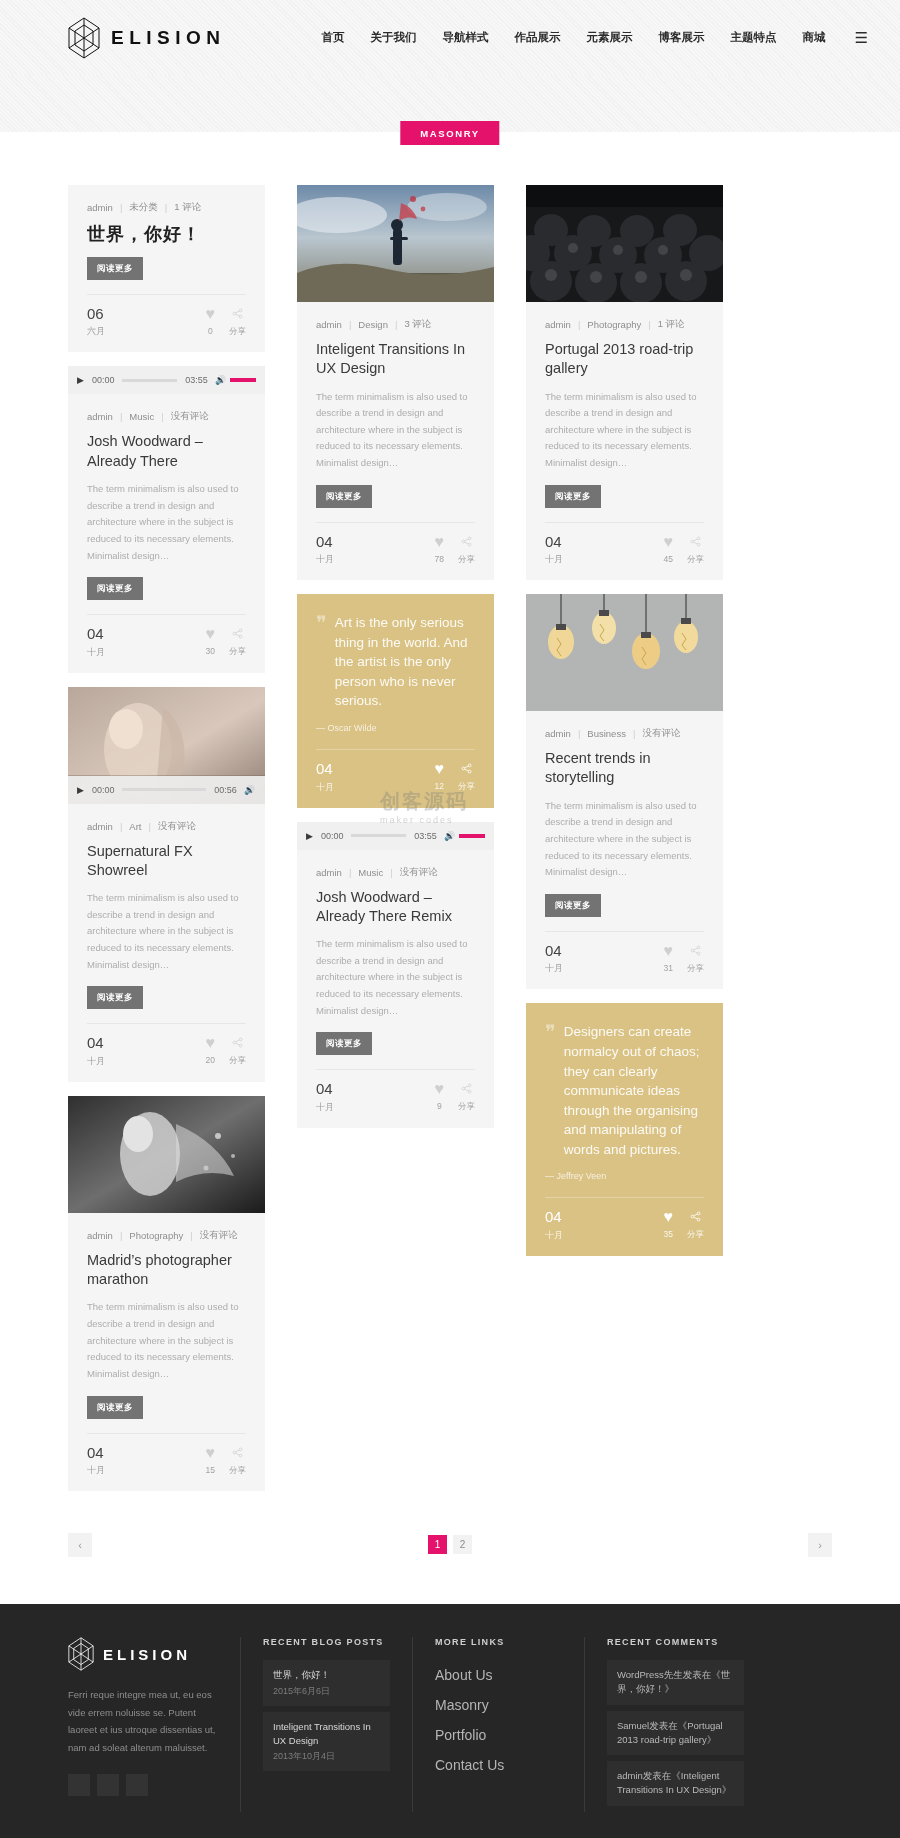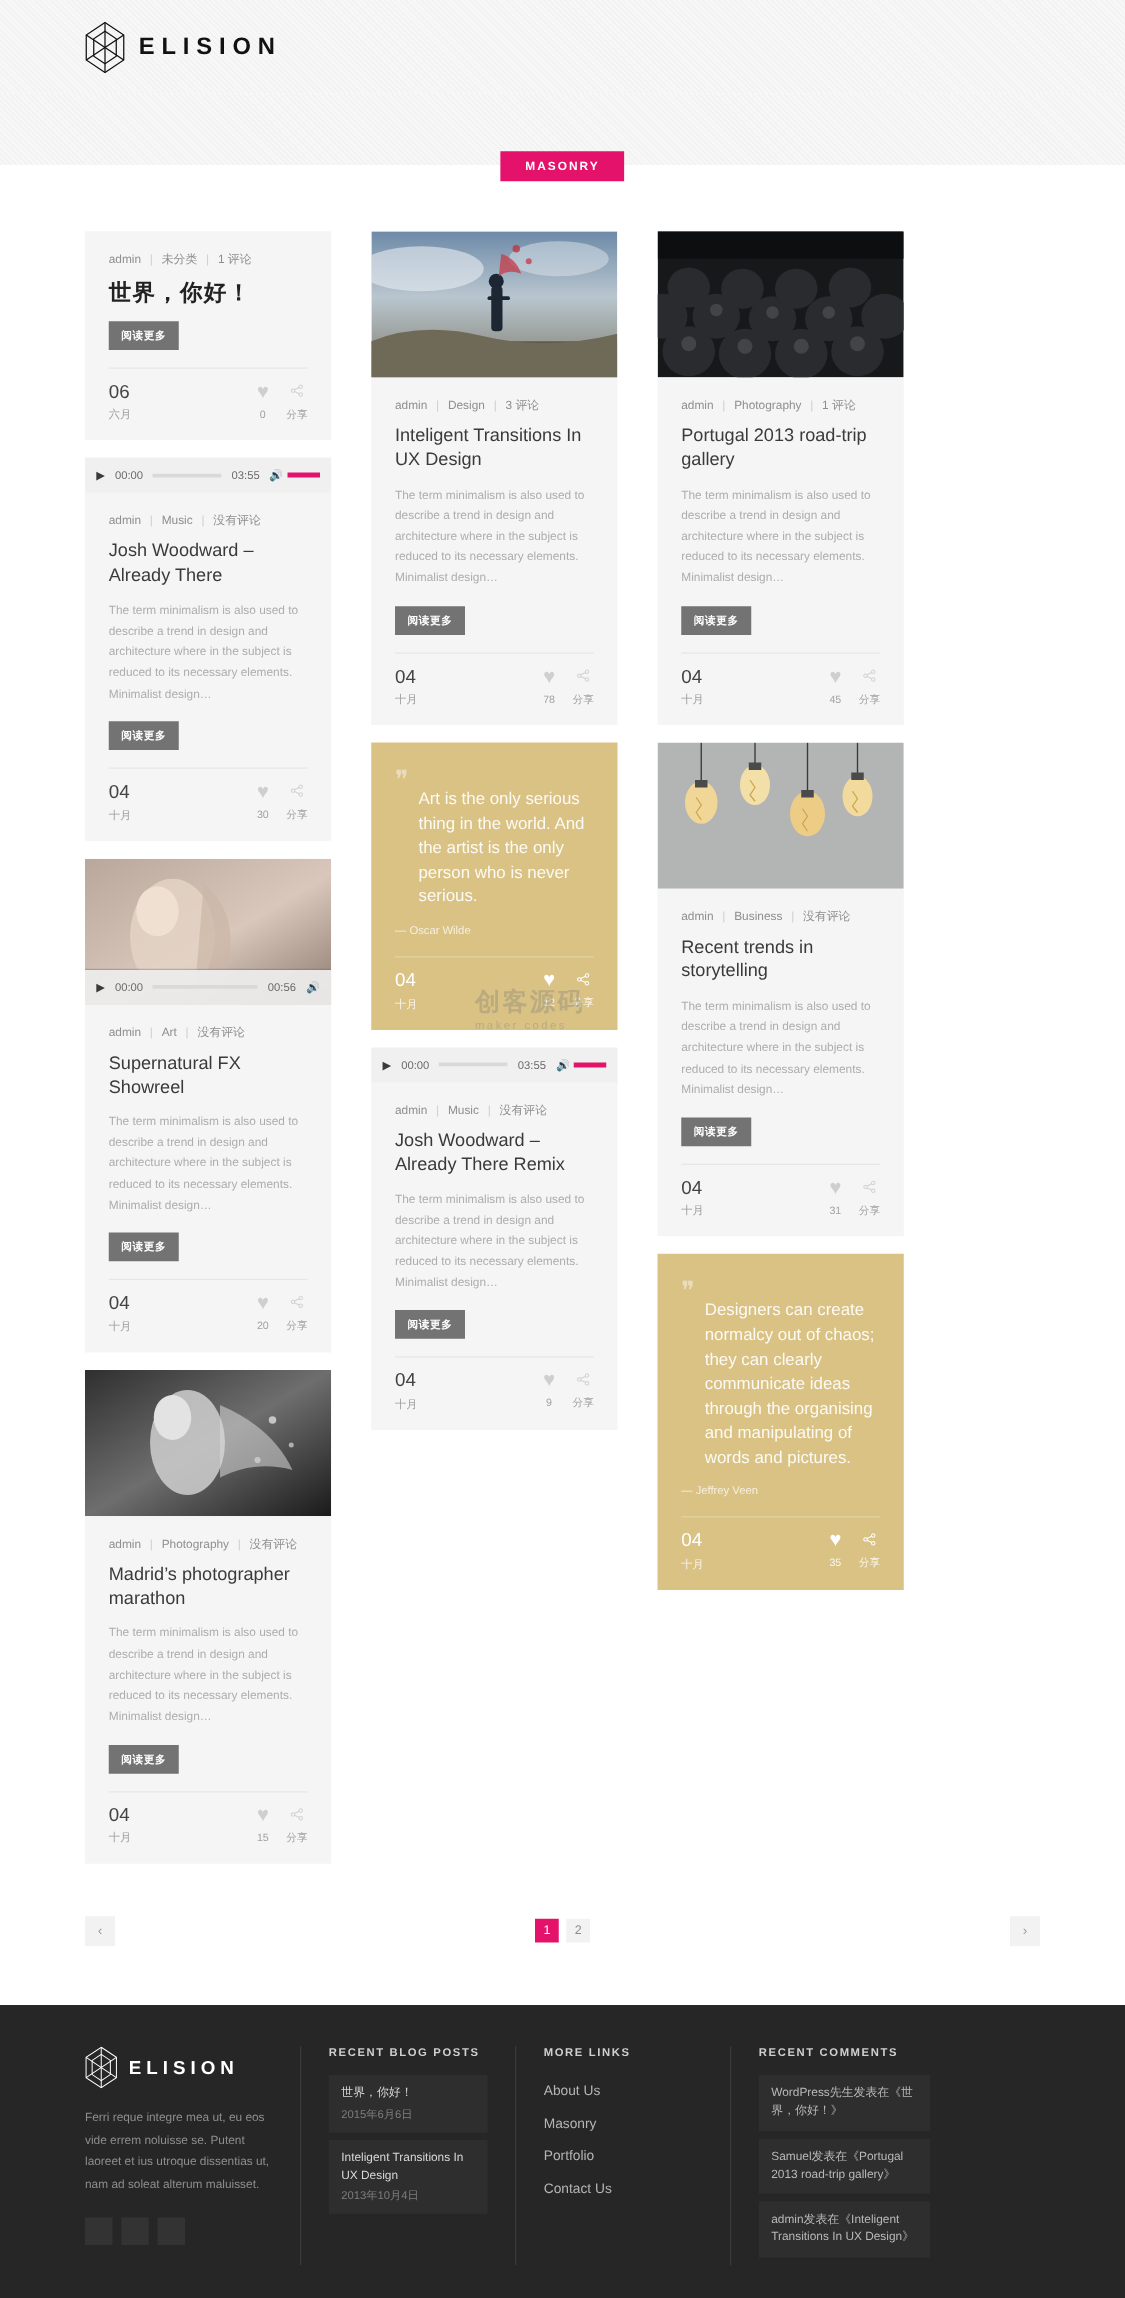--- a/index.html
+++ b/index.html
@@ -107,21 +107,21 @@
   .pl-play { font-size: 9px; color: #3a3a3a; }
   .pl-bar { flex: 1; height: 3px; background: #d9d9d9; position: relative; }
   .pl-vol { display: flex; align-items: center; gap: 3px; }
   .pl-volbar { width: 26px; height: 4px; background: #e5126b; }
   .pl-time { font-variant-numeric: tabular-nums; }
 
   
   .quote-card { background: #d9c283; width: 197px; color: #fff; }
   .quote-body { padding: 19px 19px 0; display: flex; gap: 8px; }
   .q-mark { font-size: 20px; line-height: 1; color: rgba(255,255,255,.45); font-family: "DejaVu Serif", serif; }
-  .q-text { font-size: 13.5px; line-height: 1.45; color: rgba(255,255,255,.92); font-weight: 300; margin-top: 16px; }
+  .q-text { font-size: 13.5px; line-height: 1.45; color: rgba(255,255,255,.92); font-weight: 300; }
   .q-author { font-size: 9px; color: rgba(255,255,255,.75); margin: 12px 19px 0; }
   .quote-foot {
     margin: 16px 19px 0; padding: 11px 0 14px;
     border-top: 1px solid rgba(255,255,255,.28);
     display: flex; align-items: flex-start; justify-content: space-between;
   }
   .quote-foot .date-num { color: #fff; }
   .quote-foot .date-mon { color: rgba(255,255,255,.8); }
   .quote-foot .fr-ico { color: #fff; }
   .quote-foot .fr-lbl { color: rgba(255,255,255,.85); }
@@ -159,21 +159,21 @@
   }
   .f-col { width: 150px; border-left: 1px solid #3a3a3a; padding-left: 22px; }
   .f-col.wide { width: 160px; }
   .f-title {
     font-size: 9px; letter-spacing: 1.3px; color: #cfcfcf; font-weight: 700;
     margin-bottom: 13px; text-transform: uppercase;
   }
   .f-post { background: #2e2e2e; padding: 8px 10px; margin-bottom: 6px; }
   .f-post-title { font-size: 9.5px; color: #d8d8d8; line-height: 1.45; }
   .f-post-date { font-size: 9px; color: #7d7d7d; margin-top: 3px; }
-  .f-link { font-size: 11px; color: #b5b5b5; padding: 7px 0; cursor: pointer; }
+  .f-link { font-size: 14px; color: #b5b5b5; padding: 7px 0; cursor: pointer; }
   .f-comment { background: #2e2e2e; padding: 8px 10px; margin-bottom: 6px; font-size: 9.5px; color: #b9b9b9; line-height: 1.5; }
   .wm {
     position: absolute; left: 380px; top: 788px;
     font-size: 20px; color: rgba(120,120,120,.33); font-weight: 700; letter-spacing: 2px;
     pointer-events: none;
   }
   .wm small { display:block; font-size: 9px; letter-spacing: 2px; font-weight: 400; }
   .page { position: relative; }
 </style>
 </head>
@@ -187,20 +187,31 @@
         <g fill="none" stroke="#111" stroke-width="1">
           <polygon points="16,1 31,11 31,31 16,41 1,31 1,11"></polygon>
           <polyline points="16,1 16,41"></polyline>
           <polyline points="1,11 31,31"></polyline>
           <polyline points="31,11 1,31"></polyline>
           <polygon points="16,8 25,14 25,28 16,34 7,28 7,14"></polygon>
         </g>
       </svg>
       <span class="brand-name">ELISION</span>
     </div>
+    <nav class="nav">
+      <span class="nav-item">首页</span>
+      <span class="nav-item">关于我们</span>
+      <span class="nav-item">导航样式</span>
+      <span class="nav-item">作品展示</span>
+      <span class="nav-item">元素展示</span>
+      <span class="nav-item">博客展示</span>
+      <span class="nav-item">主题特点</span>
+      <span class="nav-item">商城</span>
+      <span class="nav-burger">☰</span>
+    </nav>
   </div>
 
   <div class="page-head">
     <span class="title-tag">MASONRY</span>
   </div>
 
   <div class="grid-wrap">
     <div class="grid">
 
       <div class="col">

